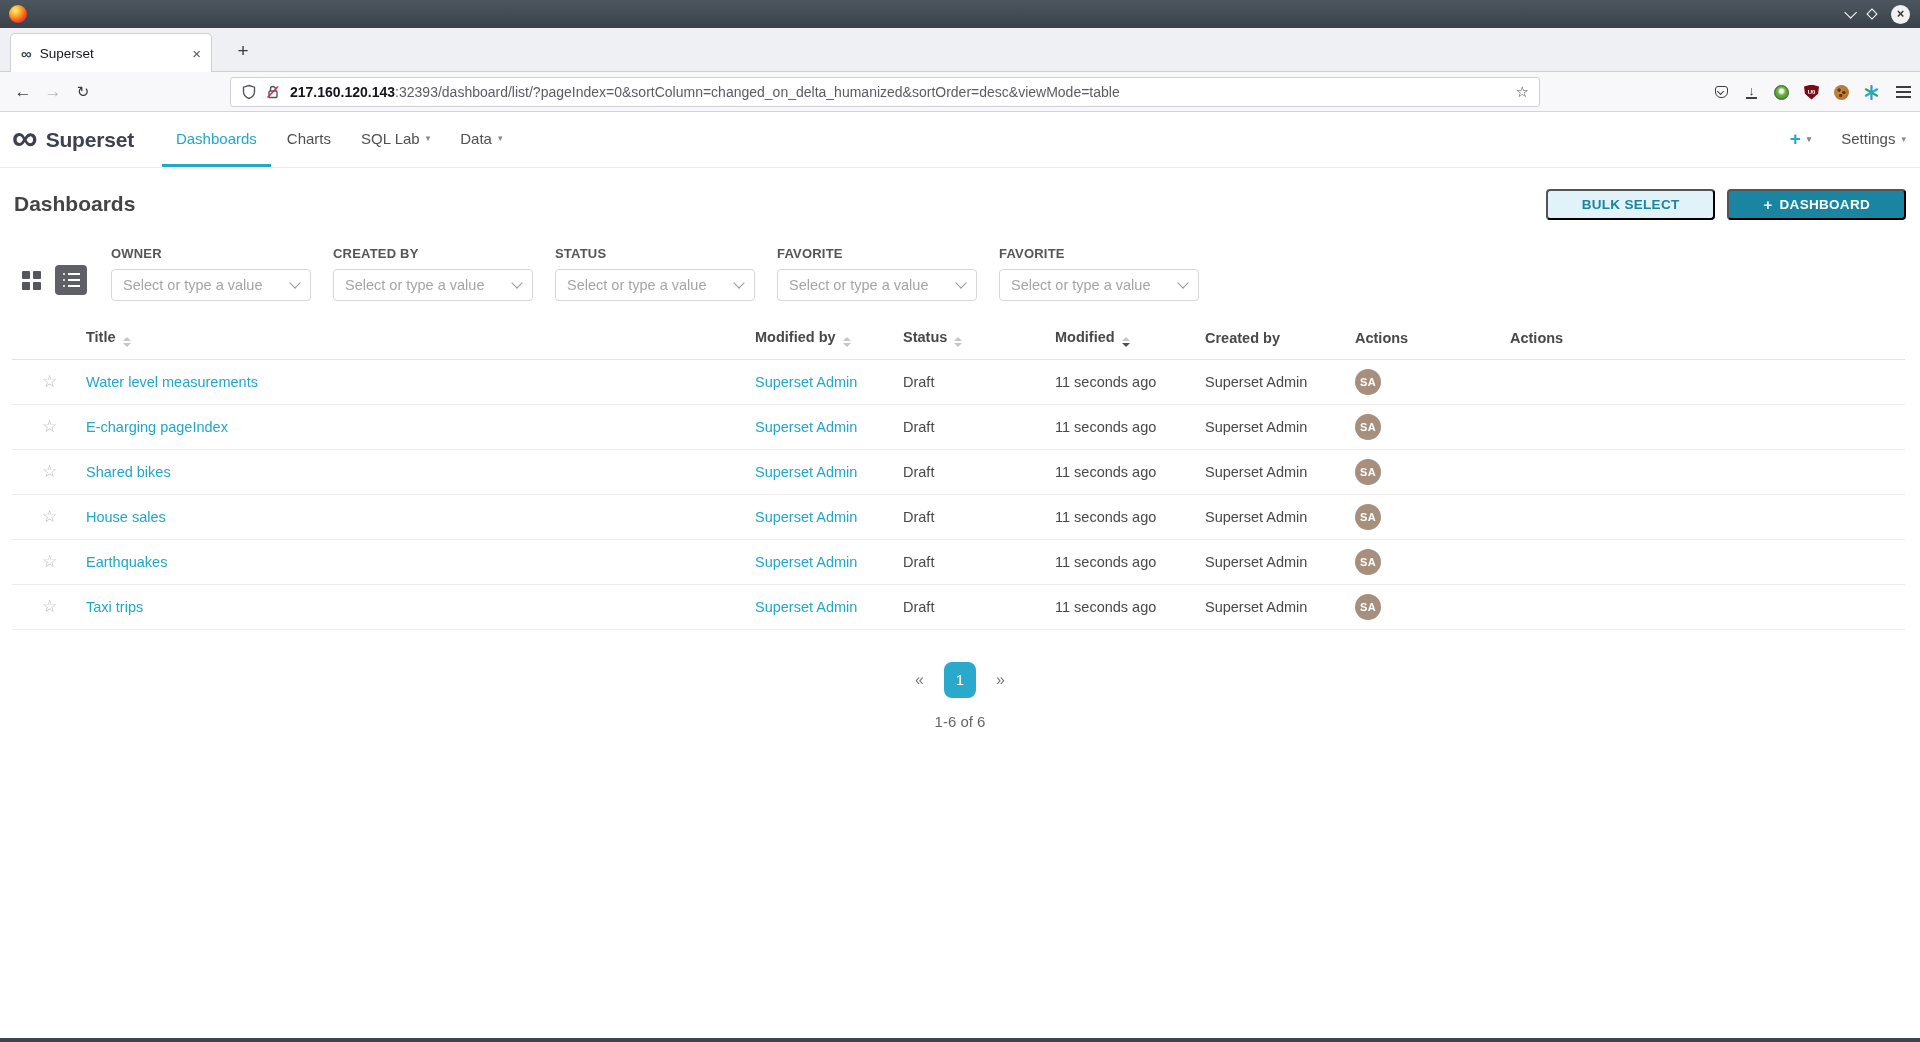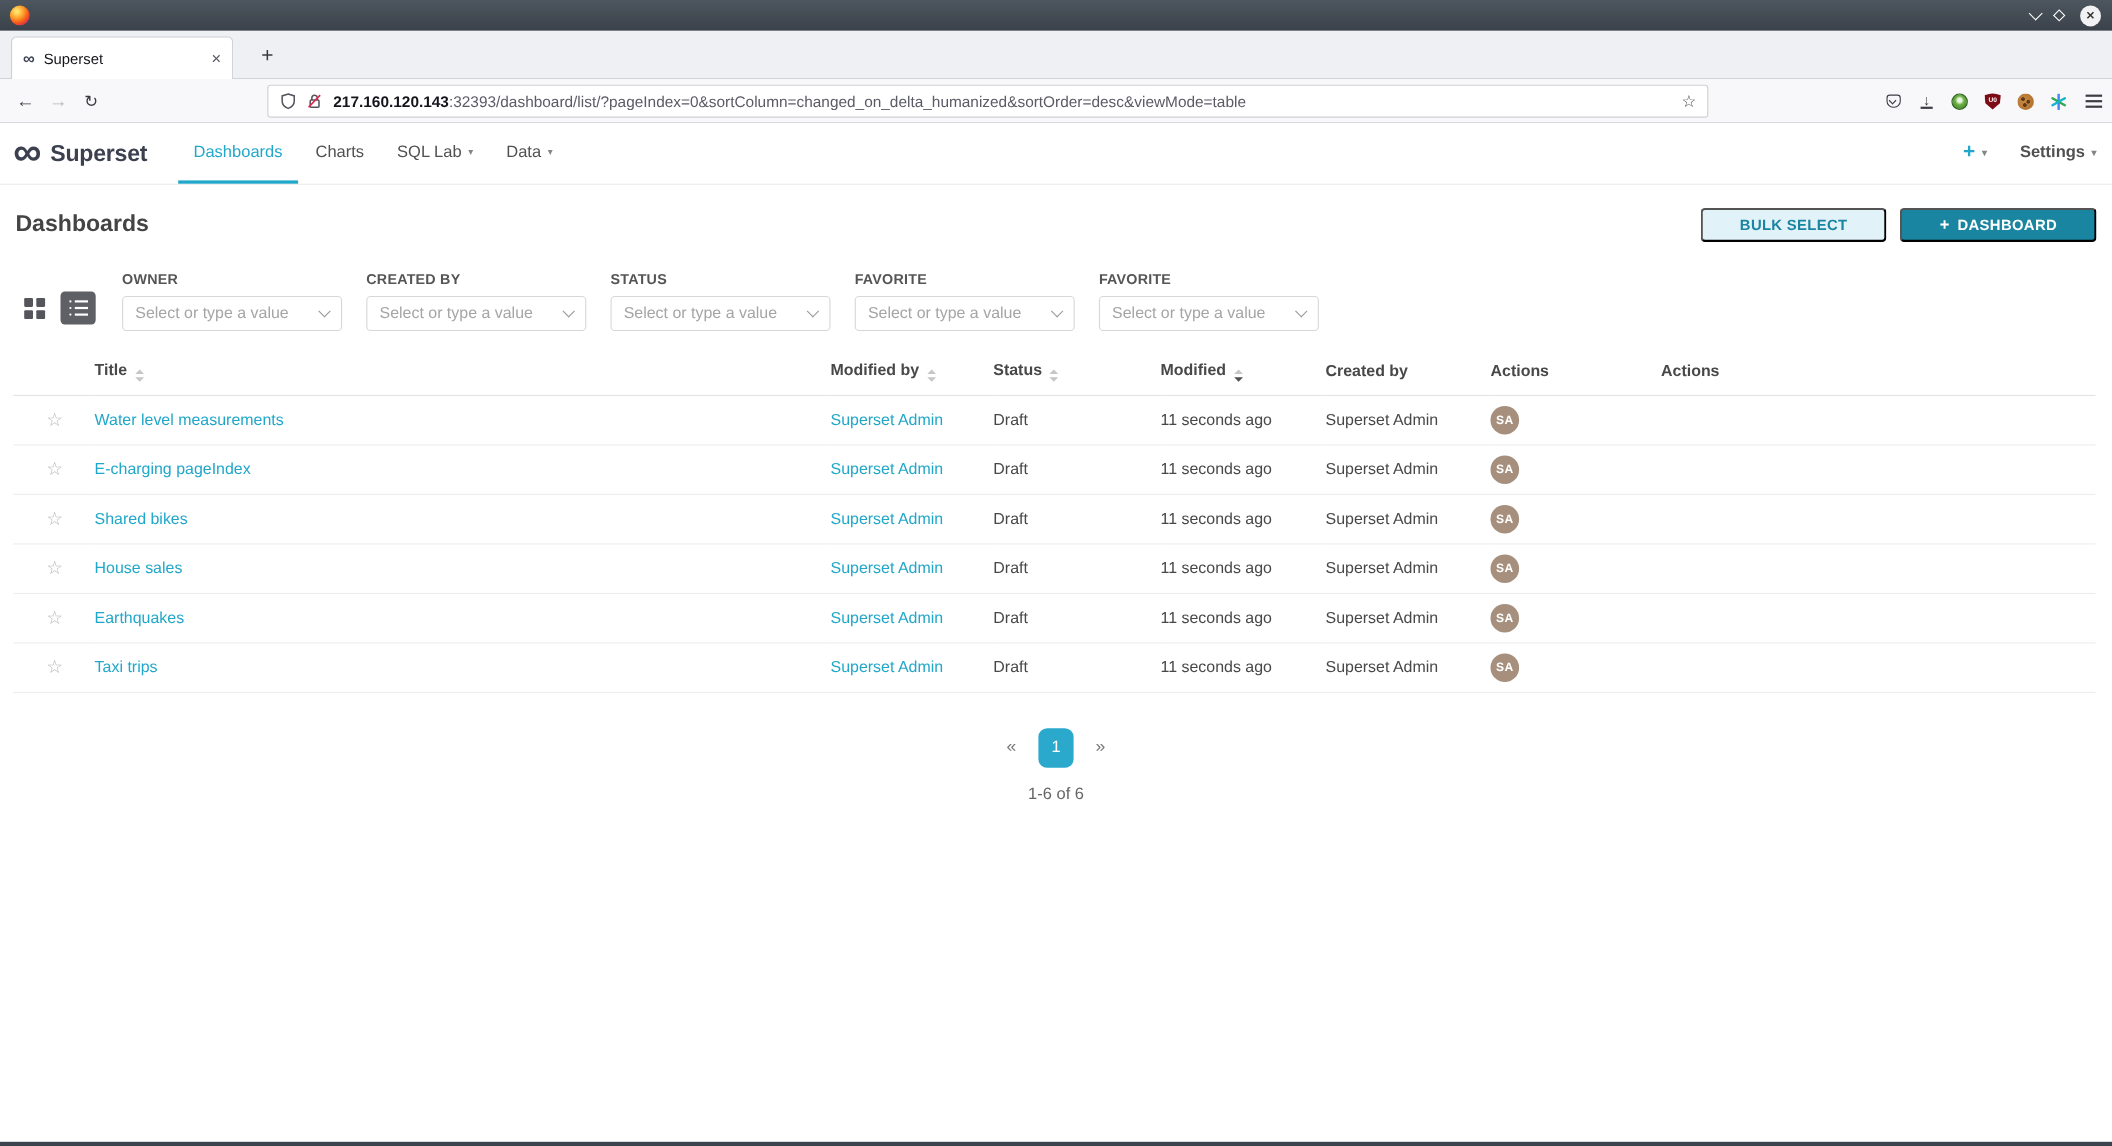--- a/index.html
+++ b/index.html
@@ -24,21 +24,21 @@
   .tab-label { font-size:13.5px; color:#15141a; flex:1; }
   .tab-close { font-size:15px; color:#55555e; }
   .newtab-btn { position:absolute; left:228px; top:8px; width:30px; height:30px; font-size:19px; color:#3a3a42; display:flex; align-items:center; justify-content:center; }
 
   
   .toolbar { height:40px; background:#f8f8fa; border-bottom:1px solid #d4d4da; position:relative; display:flex; align-items:center; }
   .nav-btn { width:30px; height:30px; display:flex; align-items:center; justify-content:center; font-size:17px; color:#3a3a42; }
   .nav-btn.back { margin-left:8px; }
   .nav-btn.fwd { color:#b6b6bd; }
   .nav-btn.reload { font-size:15px; }
-  .urlbar { position:absolute; left:243px; top:5px; width:1310px; height:30px; background:#fff; border:1px solid #cfcfd8; border-radius:3px; display:flex; align-items:center; padding:0 10px; }
+  .urlbar { position:absolute; left:230px; top:5px; width:1310px; height:30px; background:#fff; border:1px solid #cfcfd8; border-radius:3px; display:flex; align-items:center; padding:0 10px; }
   .urlbar svg { flex:0 0 auto; }
   .url-text { flex:1; font-size:14px; margin-left:9px; white-space:nowrap; overflow:hidden; }
   .url-host { color:#15141a; font-weight:700; }
   .url-rest { color:#5b5b66; }
   .bookmark-star { font-size:15px; color:#45454d; margin-left:8px; }
   .ext-area { position:absolute; right:8px; top:0; height:40px; display:flex; align-items:center; gap:13px; }
   .ext { width:17px; height:17px; display:flex; align-items:center; justify-content:center; position:relative; }
   .pocket-icon { width:13px; height:12px; border:1.6px solid #3c3c44; border-radius:3px 3px 6px 6px; position:relative; }
   .pocket-icon::after { content:""; position:absolute; left:2.2px; top:1.5px; width:4px; height:4px; border-right:1.6px solid #3c3c44; border-bottom:1.6px solid #3c3c44; transform:rotate(45deg); }
   .dl-icon { display:flex; flex-direction:column; align-items:center; }
@@ -58,21 +58,21 @@
   .ss-nav { height:56px; background:#fff; border-bottom:1px solid #ececec; display:flex; align-items:stretch; position:relative; }
   .brand { display:flex; align-items:center; margin-left:12px; }
   .brand-mark { font-size:36px; font-weight:700; color:#3c4150; line-height:1; margin-top:-4px; }
   .brand-name { font-size:21px; font-weight:700; color:#3c4150; margin-left:8px; letter-spacing:-0.2px; }
   .nav-items { display:flex; align-items:stretch; margin-left:28px; }
   .nav-item { display:flex; align-items:center; padding:0 14px; margin-right:2px; font-size:15px; color:#505050; border-bottom:3px solid transparent; }
   .nav-item.active { color:var(--accent,#20a7c9); border-bottom-color:var(--accent,#20a7c9); }
   .caret { font-size:9px; color:#868686; margin-left:6px; }
   .nav-right { position:absolute; right:14px; top:0; height:53px; display:flex; align-items:center; gap:30px; }
   .plus-menu { font-size:19px; font-weight:700; color:var(--accent,#20a7c9); display:flex; align-items:center; }
-  .settings-menu { font-size:15px; color:#505050; display:flex; align-items:center;font-weight:bold; }
+  .settings-menu { font-size:15px; color:#505050; display:flex; align-items:center; }
 
   
   .page-header { height:72px; display:flex; align-items:center; padding:0 14px; }
   .page-title { font-size:21px; font-weight:700; color:#444; }
   .header-actions { margin-left:auto; display:flex; gap:12px; }
   .btn { height:31px; border-radius:4px; font-size:13.5px; font-weight:700; letter-spacing:0.3px; display:flex; align-items:center; padding:0 34px; }
   .btn-secondary { background:#e2f2f9; color:var(--primary-button,#1a85a0); }
   .btn-primary { background:var(--primary-button,#1a85a0); color:#fff; }
   .btn-primary .plus { font-size:15px; margin-right:7px; font-weight:700; }
 

